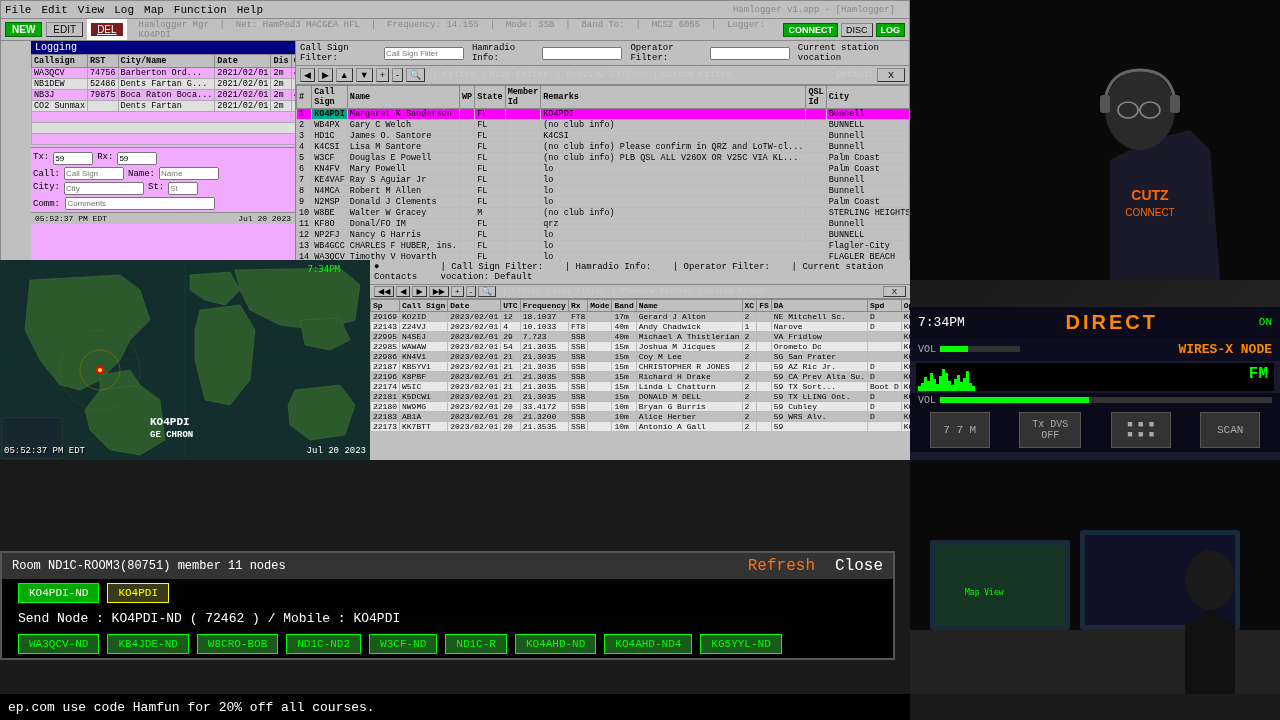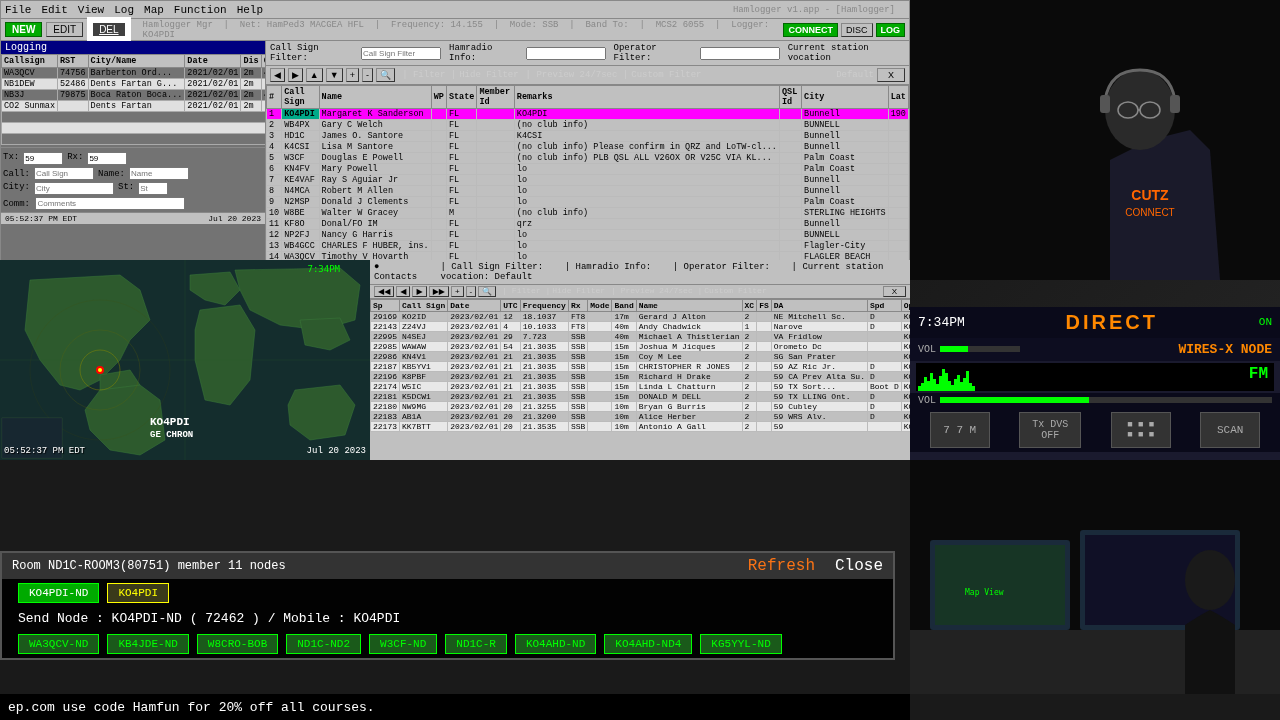--- a/index.html
+++ b/index.html
@@ -63,43 +63,44 @@
     }
     .btn-gray {
       background: #c0c0c0;
       color: #000;
       border: 1px outset #888;
       padding: 1px 6px;
       font-size: 10px;
       cursor: pointer;
     }
     .btn-red {
-      background: #404040;
+      background: #7f1d1d;
       color: #fff;
-      border: 6px solid #ffffff;
+      border: 4px solid #ffffff;
       padding: 1px 6px;
       font-size: 10px;
       cursor: pointer;
       text-decoration: underline;
     }
 
     
     #main-content {
       display: flex;
       height: calc(100% - 40px);
     }
 
     
     #log-panel {
       width: 265px;
-      background: #737373;
+      background: #f0abfc;
       border-right: 1px solid #888;
       overflow: hidden;
       font-size: 9px;
       color: #000;
+      margin-left: 30px;
     }
 
     #log-panel-header {
       background: #000080;
       color: #fff;
       padding: 1px 4px;
       font-size: 10px;
       display: flex;
       justify-content: space-between;
     }
@@ -1039,21 +1040,21 @@
             <td></td>
             <td>59 TX LLING Ont.</td>
             <td>D</td>
             <td>KO4PDI</td>
           </tr>
         <tr>
             <td>22180</td>
             <td>NW9MG</td>
             <td>2023/02/01</td>
             <td>20</td>
-            <td>21.3255</td>
+            <td>33.4172</td>
             <td>SSB</td>
             <td></td>
             <td>10m</td>
             <td>Bryan G Burris</td>
             <td>2</td>
             <td></td>
             <td>59 Cubley</td>
             <td>D</td>
             <td>KO4PDI</td>
           </tr>

